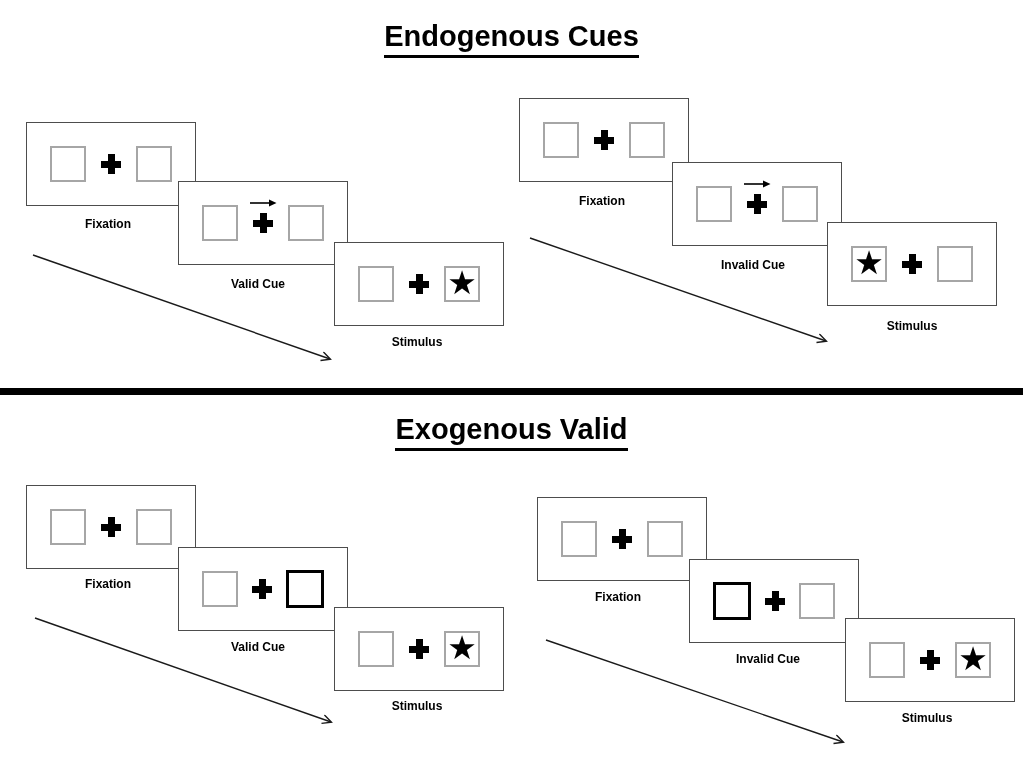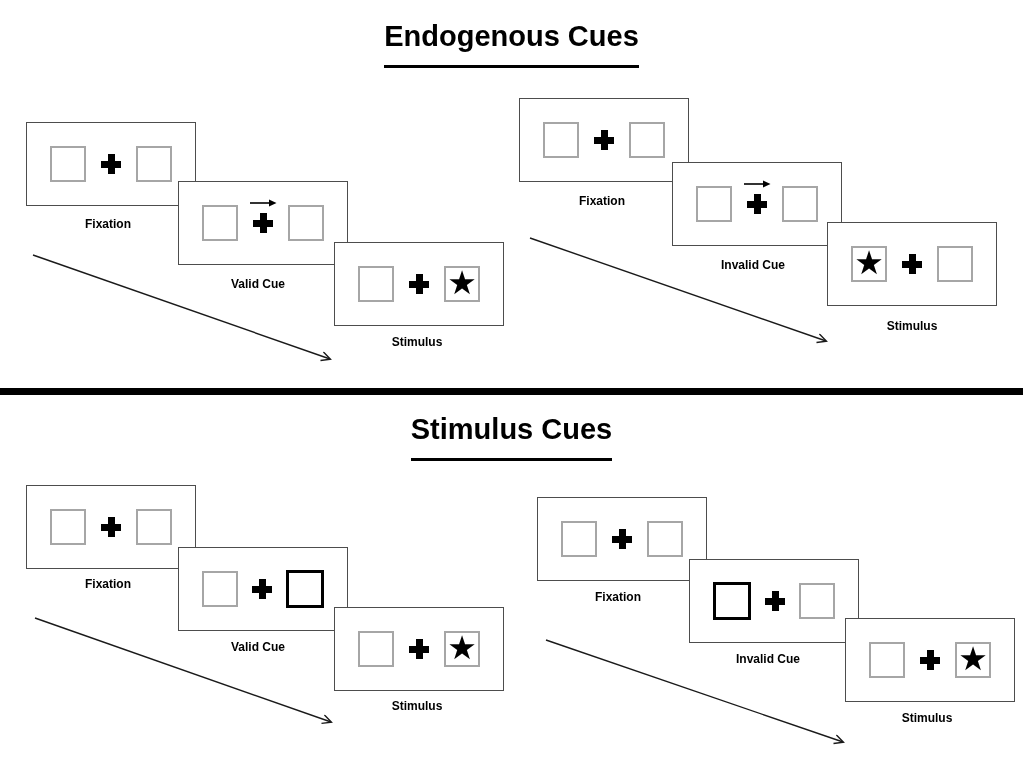--- a/index.html
+++ b/index.html
@@ -3,21 +3,21 @@
 <meta charset="utf-8">
 <style>
   html,body{margin:0;padding:0;background:#fff;}
   #stage{
     position:relative;width:1023px;height:767px;background:#ffffff;
     font-family:"Liberation Sans",sans-serif;color:#000;overflow:hidden;
   }
   .title{position:absolute;left:8px;width:1007px;text-align:center;z-index:2;}
   .title span{
     display:inline-block;font-weight:bold;font-size:29px;letter-spacing:0px;
-    border-bottom:3px solid #000;padding-bottom:12px;
+    border-bottom:3px solid #000;padding-bottom:2px;
   }
   #title-endogenous{top:20px;}
   #title-exogenous{top:413px;}
   #divider{position:absolute;left:0;top:388px;width:1023px;height:7px;background:#000;z-index:2;}
   #arrow-layer{position:absolute;left:0;top:0;z-index:0;}
   .card{
     position:absolute;width:168px;height:82px;background:#fff;
     border:1px solid #4d4d4d;z-index:1;box-sizing:content-box;
     display:flex;align-items:center;justify-content:space-between;
     padding:0 23px;box-sizing:border-box;width:170px;height:84px;
@@ -57,21 +57,21 @@
       <line x1="35" y1="618" x2="331" y2="722" marker-end="url(#ah)"></line>
       <line x1="546" y1="640" x2="843" y2="742" marker-end="url(#ah)"></line>
     </g>
   </svg>
 
   <div class="title" id="title-endogenous">
     <span>Endogenous Cues</span>
   </div>
   <div id="divider"></div>
   <div class="title" id="title-exogenous">
-    <span>Stimulus Cues</span>
+    <span>Exogenous Valid</span>
   </div>
 
   <div class="card" style="left:26px;top:122px">
     <span class="sq"></span>
     <span class="plus"></span>
     <span class="sq"></span>
   </div>
   <div class="lbl" style="left:108px;top:217px">Fixation</div>
 
   <div class="card" style="left:178px;top:181px">

